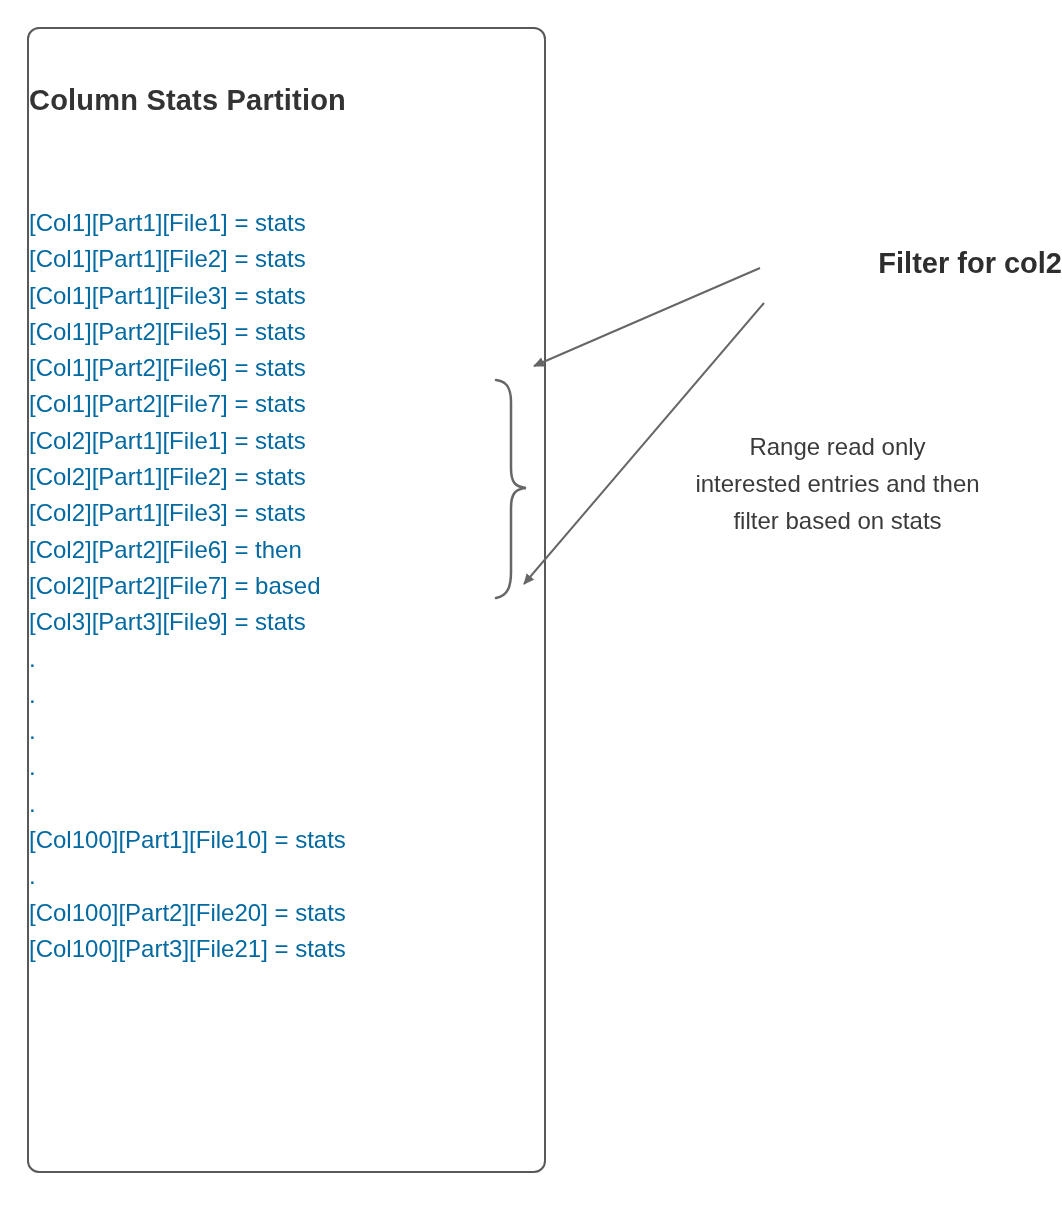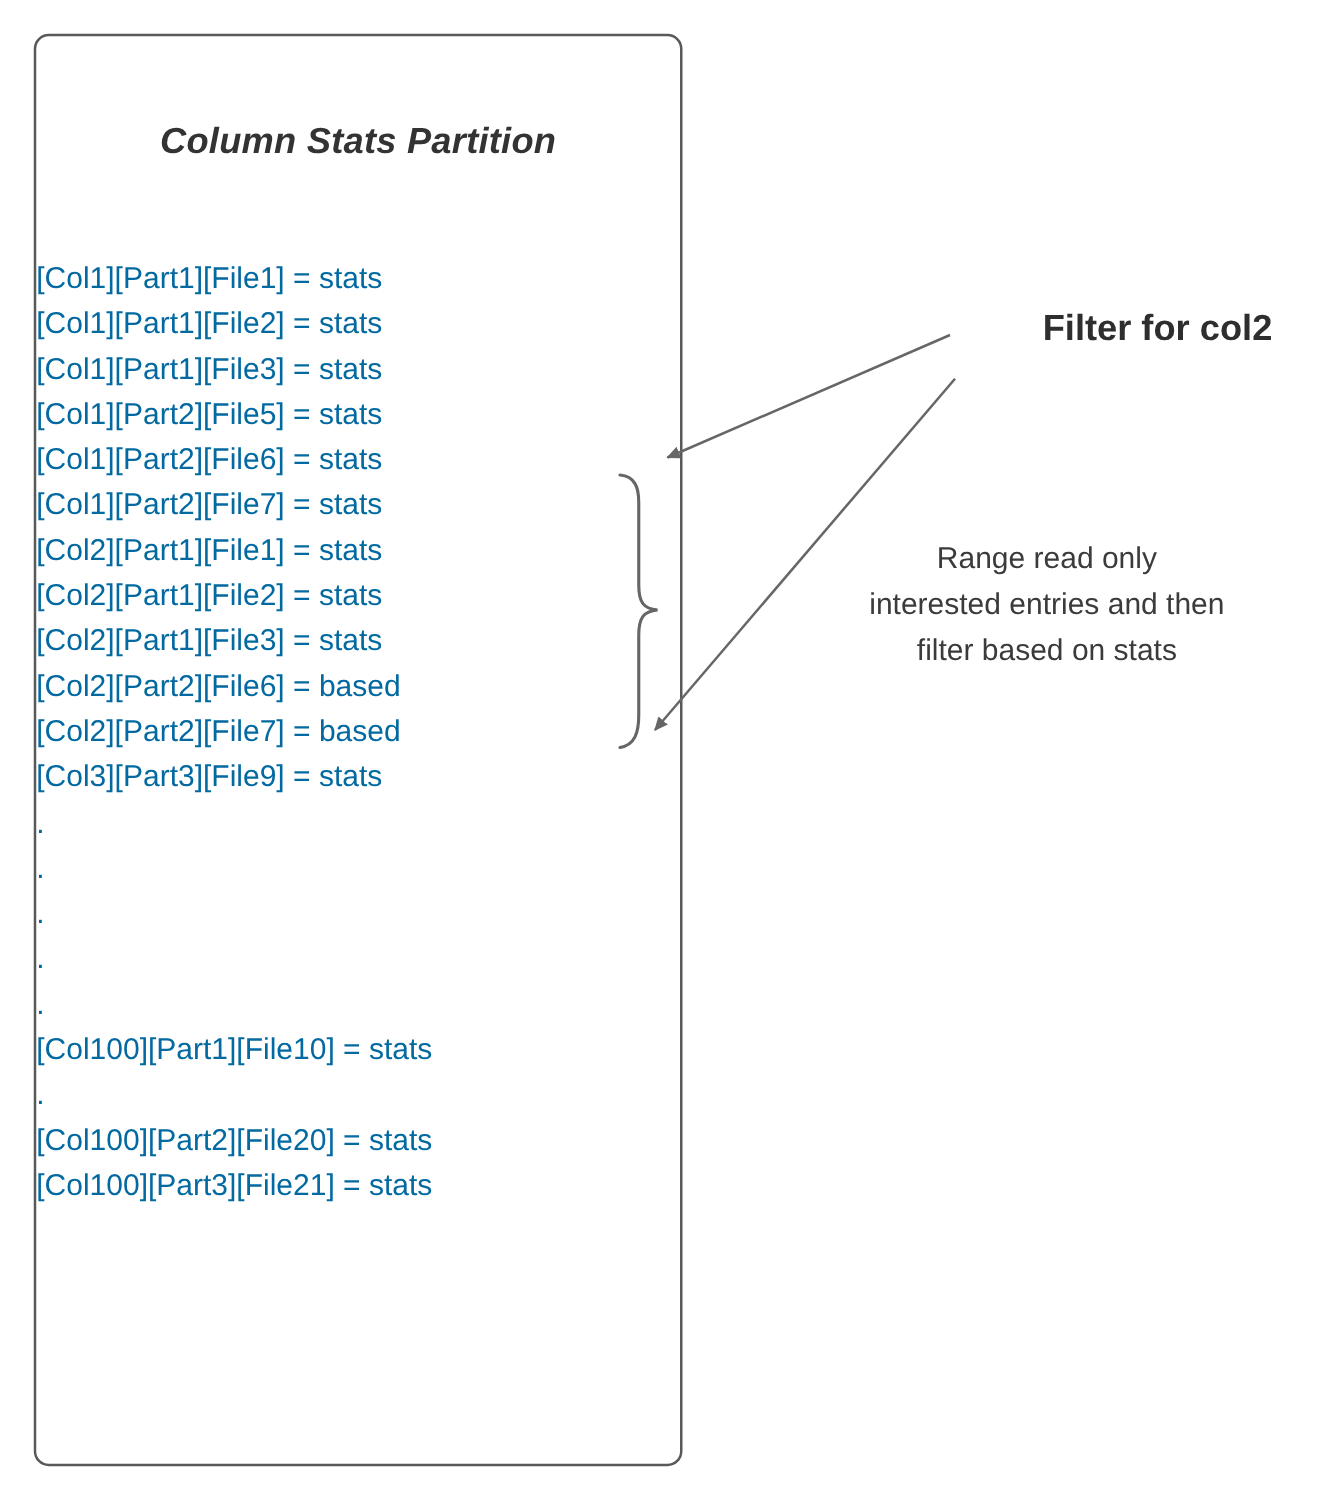--- a/index.html
+++ b/index.html
@@ -21,29 +21,28 @@
     top: 27px;
     width: 519px;
     height: 1146px;
     border: 2.5px solid #595959;
     border-radius: 12px;
     background: #ffffff;
     box-sizing: border-box;
   }
   .box-title {
     position: absolute;
-    top: 68px;
+    top: 55px;
     left: 0;
     width: 100%;
-    text-align: center;
+    text-align: left;
     font-size: 29px;
     font-weight: bold;
     color: #333333;
     letter-spacing: 0.2px;
-    font-style: italic;
   }
   .entries {
     position: absolute;
     top: 176px;
     left: 0;
     width: 100%;
     color: #0369a1;
   }
   .entry-line {
     font-size: 24px;
@@ -56,21 +55,21 @@
     top: 0;
     width: 1062px;
     height: 1206px;
     pointer-events: none;
   }
   .filter-heading {
     position: absolute;
     left: 790px;
     top: 247px;
     width: 272px;
-    text-align: center;
+    text-align: right;
     font-size: 29px;
     font-weight: bold;
     color: #2e2e2e;
   }
   .range-note {
     position: absolute;
     left: 695px;
     top: 416px;
     width: 285px;
     text-align: center;
@@ -90,21 +89,21 @@
     <div class="entries">
         <div class="entry-line">[Col1][Part1][File1] = stats</div>
         <div class="entry-line">[Col1][Part1][File2] = stats</div>
         <div class="entry-line">[Col1][Part1][File3] = stats</div>
         <div class="entry-line">[Col1][Part2][File5] = stats</div>
         <div class="entry-line">[Col1][Part2][File6] = stats</div>
         <div class="entry-line">[Col1][Part2][File7] = stats</div>
         <div class="entry-line">[Col2][Part1][File1] = stats</div>
         <div class="entry-line">[Col2][Part1][File2] = stats</div>
         <div class="entry-line">[Col2][Part1][File3] = stats</div>
-        <div class="entry-line">[Col2][Part2][File6] = based</div>
+        <div class="entry-line">[Col2][Part2][File6] = then</div>
         <div class="entry-line">[Col2][Part2][File7] = based</div>
         <div class="entry-line">[Col3][Part3][File9] = stats</div>
         <div class="entry-line">.</div>
         <div class="entry-line">.</div>
         <div class="entry-line">.</div>
         <div class="entry-line">.</div>
         <div class="entry-line">.</div>
         <div class="entry-line">[Col100][Part1][File10] = stats</div>
         <div class="entry-line">.</div>
         <div class="entry-line">[Col100][Part2][File20] = stats</div>

